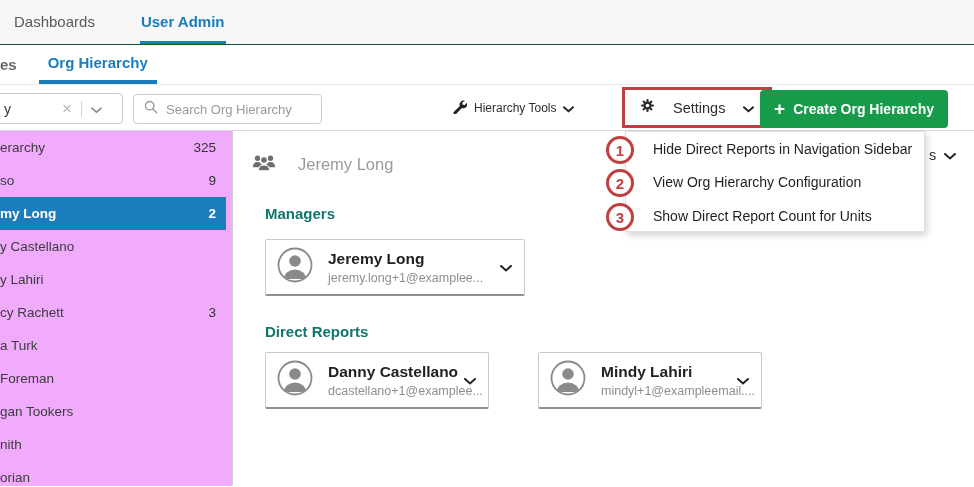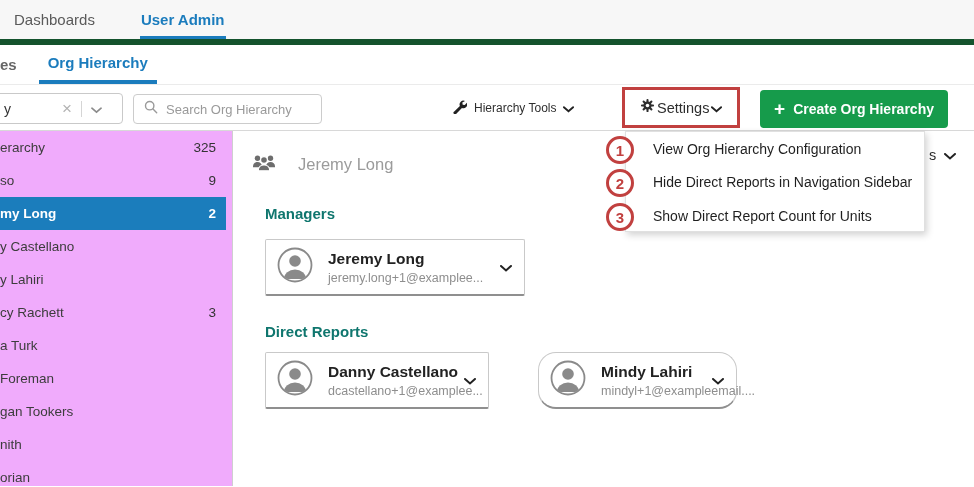--- a/index.html
+++ b/index.html
@@ -1,21 +1,21 @@
 <!DOCTYPE html>
 <html><head>
 <meta charset="utf-8">
 <style>
   * { margin:0; padding:0; box-sizing:border-box; }
   html,body { background:#fff; }
   body { font-family:"Liberation Sans", sans-serif; }
   .screen { position:relative; width:974px; height:487px; overflow:hidden; background:#fff; }
 
   
-  .appnav { height:45px; background:#f7f7f7; border-bottom:6px solid #14532d;
+  .appnav { height:45px; background:#f7f7f7; border-bottom:1px solid #14532d;
             display:flex; align-items:stretch; padding-left:13px; }
   .appnav .tab { display:flex; align-items:center; font-size:15px; color:#5a5a5a;
                  margin-right:44px; border-bottom:3px solid transparent; padding:2px 1px 0; cursor:default; }
   .appnav .tab.active { color:#1b7cbd; font-weight:bold; border-bottom-color:#1b7cbd; }
 
   
   .subnav { height:40px; background:#fff; border-bottom:1px solid #ebebeb; display:flex; align-items:stretch; }
   .subnav .frag { display:flex; align-items:center; font-size:15px; color:#666;font-weight:bold; }
   .subnav .tab { display:flex; align-items:center; font-size:15px; padding:0 9px; margin-left:22px;
                  border-bottom:4px solid transparent; }
@@ -32,21 +32,21 @@
   .combo .vdiv { width:1px; height:16px; background:#d5d5d5; }
   .searchbox { position:absolute; left:133px; top:9px; width:189px; height:30px;
                border:1px solid #ccc; border-radius:4px; display:flex; align-items:center;
                gap:8px; padding:0 8px 0 10px; background:#fff; }
   .searchbox input { border:none; outline:none; flex:1; font-size:13px; color:#444;
                      font-family:"Liberation Sans", sans-serif; min-width:0; background:transparent; }
   .searchbox input::placeholder { color:#9a9a9a; opacity:1; }
   .tools { position:absolute; left:452px; top:0; height:46px; display:flex; align-items:center; gap:7px; cursor:pointer; }
   .tools .lbl { font-size:12px; color:#2e2e2e; font-weight:500; }
   .settings-btn { position:absolute; left:622px; top:2px; height:41px; border:3px solid #c1403f;
-                  display:flex; align-items:center; gap:2px; padding:12px 15px; background:#fff; cursor:pointer; }
+                  display:flex; align-items:center; gap:18px; padding:12px 15px; background:#fff; cursor:pointer; }
   .settings-btn .lbl { font-size:14.5px; color:#2e2e2e; font-weight:500; }
   .create-btn { position:absolute; left:760px; top:5px; width:188px; height:38px; border:none;
                 border-radius:4px; background:#169b4b; color:#fff; display:flex; align-items:center;
                 justify-content:center; gap:8px; cursor:pointer; }
   .create-btn .plus { font-size:19px; font-weight:bold; line-height:1; margin-top:-2px; }
   .create-btn .lbl { font-size:14px; font-weight:bold; font-family:"Liberation Sans", sans-serif; }
 
   
   .body { display:flex; height:355px; }
   .sidebar { width:233px; border-right:1px solid #cfcfcf; background:#f0abfc; flex:none; }
@@ -63,21 +63,21 @@
                   font-size:14.5px; color:#2e2e2e; font-weight:500; cursor:pointer; }
   .section-h { position:absolute; left:32px; font-size:15px; font-weight:600; color:#0f766e; }
   .h-managers { top:74px; }
   .h-reports { top:192px; }
 
   .person-card { position:absolute; height:57px; background:#fff; border:1px solid #c9c9c9;
                  border-bottom:2px solid #8f8f8f; border-radius:2px; display:flex;
                  align-items:center; padding-left:11px; cursor:pointer; }
   .pc-mgr { left:32px; top:108px; width:260px; }
   .pc-dr1 { left:32px; top:221px; width:224px; }
-  .pc-dr2 { left:305px; top:221px; width:199px;border-radius:18px; }
+  .pc-dr2 { left:305px; top:221px; width:224px; }
   .person-card .txt { margin-left:15px; min-width:0; }
   .person-card .nm { font-size:15.5px; font-weight:bold; color:#222; white-space:nowrap; }
   .person-card .em { font-size:12.5px; color:#8e8e8e; margin-top:3px; white-space:nowrap; }
   .person-card .chev { margin-left:auto; margin-right:12px; flex:none; }
 
   
   .menu { position:absolute; left:625px; top:131px; width:300px; height:101px; background:#fff;
           border:1px solid #e0e0e0; box-shadow:2px 3px 7px rgba(0,0,0,.18); z-index:20; }
   .menu-item { position:relative; height:33.6px; display:flex; align-items:center; padding-left:27px;
                font-size:14px; color:#1f1f1f; font-weight:500; white-space:nowrap; cursor:pointer; }
@@ -323,22 +323,22 @@
           <svg viewBox="0 0 12 7" width="12" height="7">
               <path d="M1 1l5 4.4L11 1" fill="none" stroke="#222" stroke-width="2" stroke-linecap="round"></path>
             </svg>
         </span>
       </div>
 
     </div>
   </div>
 
   <div class="menu">
+    <div class="menu-item">Hide Direct Reports in Navigation Sidebar</div>
     <div class="menu-item">View Org Hierarchy Configuration</div>
-    <div class="menu-item">Hide Direct Reports in Navigation Sidebar</div>
     <div class="menu-item">Show Direct Report Count for Units</div>
   </div>
 
   <div class="badge badge-abs b1">1</div>
   <div class="badge badge-abs b2">2</div>
   <div class="badge badge-abs b3">3</div>
 
 </div>
 
 </body></html>

